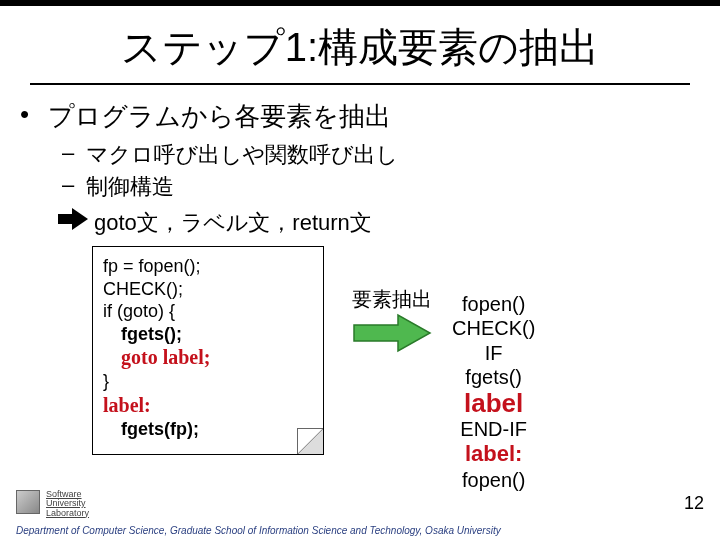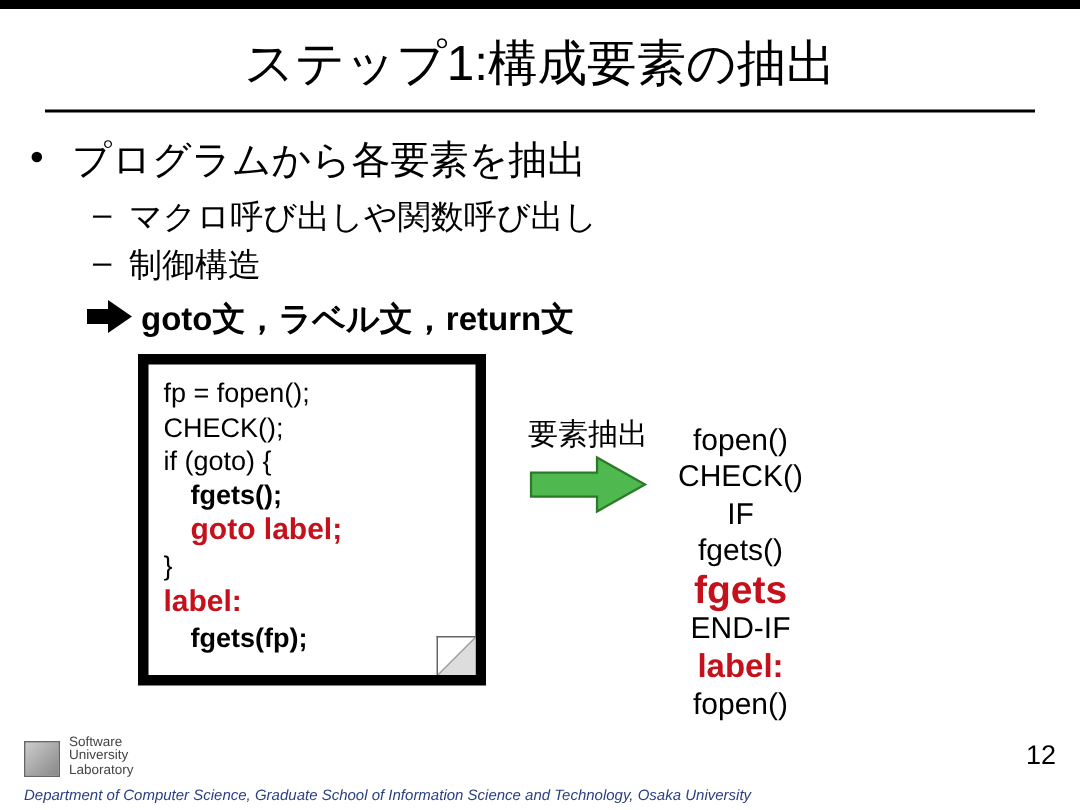--- a/index.html
+++ b/index.html
@@ -4,57 +4,57 @@
 <style>
   * { box-sizing: border-box; margin: 0; padding: 0; }
   body {
     width: 720px; height: 540px;
     font-family: "MS PGothic", "Meiryo", sans-serif;
     background: #fff; color: #000;
     position: relative; overflow: hidden;
   }
   .topbar { height: 6px; background: #000; }
   .title {
-    text-align: center; font-size: 33px; font-weight: 400;
+    text-align: center; font-size: 40px; font-weight: 400;
     margin: 14px 0 8px;
   }
   .title-underline {
     border-top: 2px solid #000; margin: 0 30px 14px 30px;
   }
   .content { padding: 0 20px; position: relative; }
   .bullet-main { display: flex; font-size: 26px; margin-bottom: 6px; }
   .bullet-main .dot { width: 28px; }
   .bullet-sub { display: flex; font-size: 22px; margin: 2px 0 2px 42px; }
   .bullet-sub .dash { width: 24px; }
-  .arrow-line { display: flex; align-items: flex-end; margin: 6px 0 8px 38px; font-size: 22px; font-weight: 700; }
+  .arrow-line { display: flex; align-items: flex-start; margin: 6px 0 8px 38px; font-size: 22px; font-weight: 400; }
   .arrow-line .arr { margin-right: 6px; }
   .lower { display: flex; align-items: flex-start; padding-left: 72px; }
   .code-box {
-    border: 7px solid #000000; width: 232px; padding: 8px 10px 14px 10px;
+    border: 1px solid #000000; width: 232px; padding: 8px 10px 14px 10px;
     font-size: 18px; line-height: 1.25; position: relative; background: #fff;
   }
   .code-box .fold {
     position: absolute; right: 0; bottom: 0; width: 26px; height: 26px;
     background: linear-gradient(135deg, #fff 47%, #999 50%, #ddd 52%);
     border-top: 1px solid #666; border-left: 1px solid #666;
   }
   .code-line { white-space: pre; }
   .code-indent1 { padding-left: 18px; font-weight: bold; }
-  .bold-red { color: #c4111c; font-weight: 700; font-size: 20px; }
+  .bold-red { color: #c4111c; font-weight: 700; font-size: 20px; font-family: Liberation Serif, serif; }
   .mid-col { display: flex; flex-direction: column; align-items: center; justify-content: center; padding: 40px 10px 0 18px; width: 128px; }
   .mid-label { font-size: 20px; }
   .flow-arrow svg { display: block; }
   .result-col { font-size: 20px; line-height: 1.22; text-align: center; padding-top: 2px; margin-top: 44px; }
   .result-col .big-red { color: #c4111c; font-weight: 700; font-size: 26px; line-height: 1.05; }
   .result-col .lbl-red { color: #c4111c; font-weight: 700; font-size: 22px; }
   .footer-line {
     position: absolute; left: 16px; bottom: 4px; font-size: 10px; color: #2a3f80; font-style: italic;
   }
   .slide-num { position: absolute; right: 16px; bottom: 26px; font-size: 18px; }
-  .logo { position: absolute; left: 16px; bottom: 22px; display: flex; align-items: flex-end; gap: 6px; font-size: 9px; color: #444; }
+  .logo { position: absolute; left: 16px; bottom: 22px; display: flex; align-items: flex-start; gap: 6px; font-size: 9px; color: #444; text-decoration: underline; }
   .logo .cube { width: 24px; height: 24px; background: linear-gradient(135deg,#ccc,#888); border: 1px solid #666; }
   .logo .txt { line-height: 1.05; }
 </style>
 </head>
 <body>
 
 <div class="topbar"></div>
 
 <div class="title">ステップ1:構成要素の抽出</div>
 <div class="title-underline"></div>
@@ -106,21 +106,21 @@
           <polygon points="2,12 46,12 46,2 78,20 46,38 46,28 2,28" fill="#4fb84f" stroke="#2a7a2a" stroke-width="1.5"></polygon>
         </svg>
       </div>
     </div>
 
     <div class="result-col">
       <div>fopen()</div>
       <div>CHECK()</div>
       <div>IF</div>
       <div>fgets()</div>
-      <div class="big-red">fgets</div>
+      <div class="big-red">label</div>
       <div>END-IF</div>
       <div class="lbl-red">label:</div>
       <div>fopen()</div>
     </div>
 
   </div>
 </div>
 
 <div class="logo">
   <div class="cube"></div>

